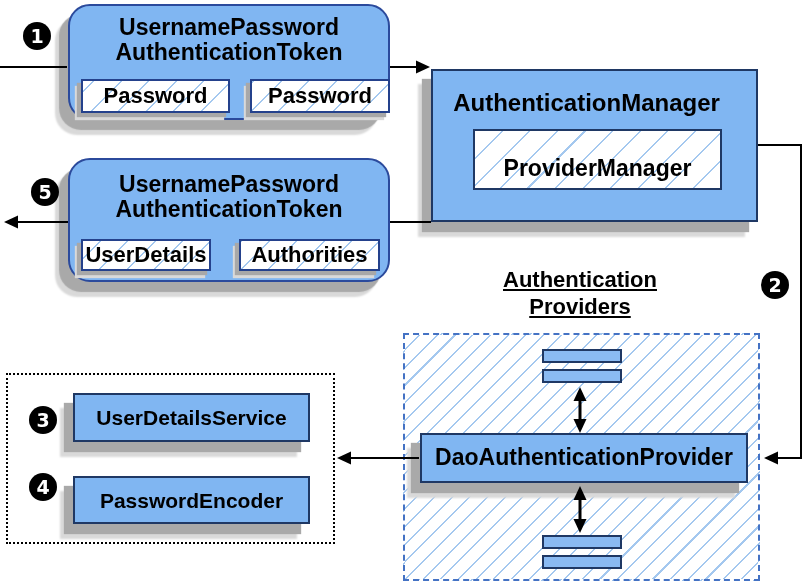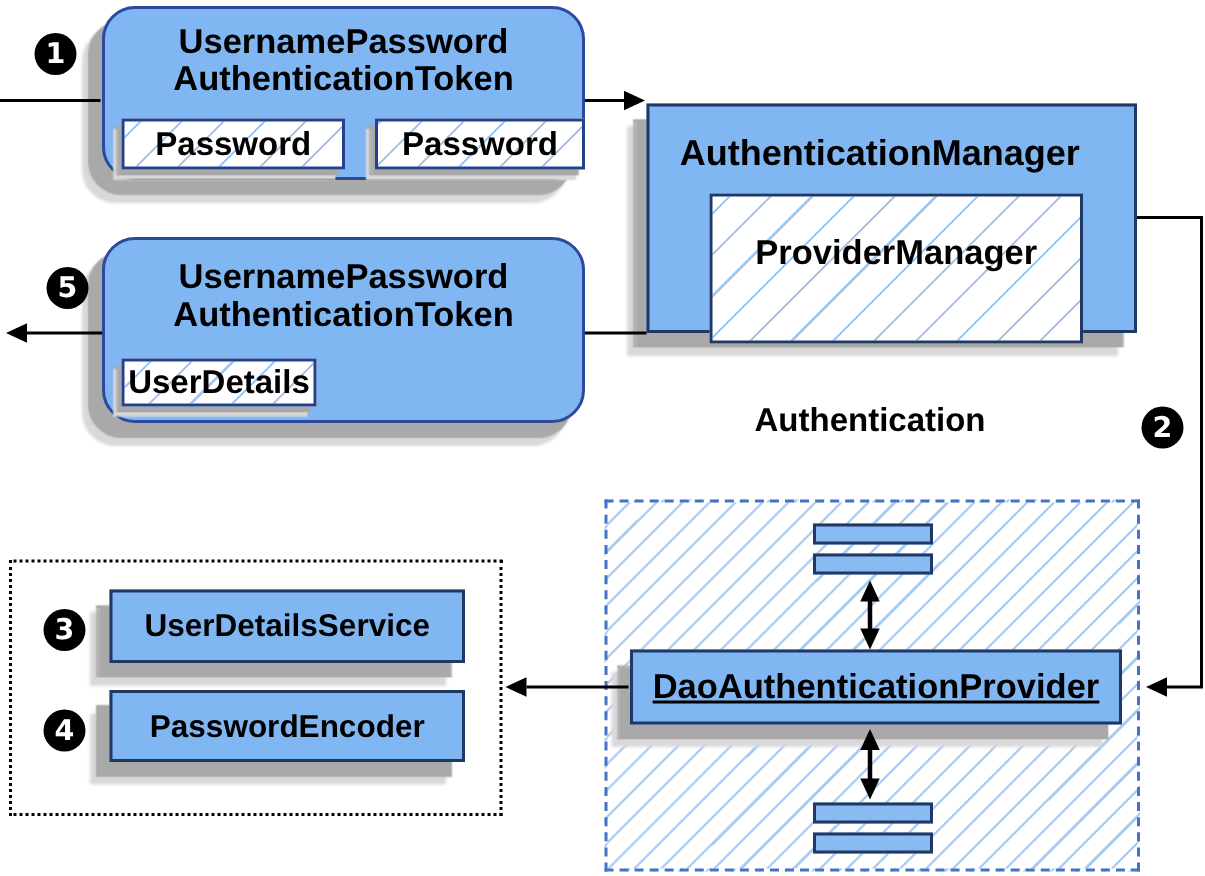--- a/index.html
+++ b/index.html
@@ -28,48 +28,48 @@
     font-size:22px;text-align:center;overflow:hidden;white-space:nowrap;
   }
   .token-title{position:absolute;left:0;right:0;font-size:23px;line-height:25px;text-align:center;}
   .token-title span{display:block;}
   
   .token-in{left:68px;top:4px;width:322px;height:116px;}
   .token-out{left:68px;top:158px;width:322px;height:124px;}
   .auth-manager{left:431px;top:69px;width:327px;height:153px;font-size:24px;}
   .auth-manager .title{position:absolute;left:0;right:16px;top:18px;}
   .provider-manager{
-    position:absolute;left:40px;top:58px;width:249px;height:100px;
+    position:absolute;left:40px;top:58px;width:249px;height:61px;
     box-sizing:border-box;border:2px solid #1F3864;
     font-size:23px;line-height:74px;text-align:center;white-space:nowrap;
   }
-  .dao{left:420px;top:433px;width:328px;height:50px;font-size:23px;line-height:44px;white-space:nowrap;text-decoration:underline;}
+  .dao{left:420px;top:433px;width:328px;height:50px;font-size:23px;line-height:44px;white-space:nowrap;}
   .svc{left:73px;top:393px;width:237px;height:49px;font-size:21px;line-height:45px;white-space:nowrap;}
-  .svc2{top:460px;height:48px;}
+  .svc2{top:476px;height:48px;}
   .bar{
     position:absolute;left:542px;width:80px;height:14px;box-sizing:border-box;
     background:#8ABAF2;border:2px solid #1F3864;
   }
   
   .providers-box{
     position:absolute;left:403px;top:333px;width:357px;height:248px;box-sizing:border-box;
     border:2px dashed #4472C4;
     background-color:#ffffff;
     background-image:repeating-linear-gradient(-45deg,
       rgba(0,0,0,0) 0px, rgba(0,0,0,0) 11px, #A4C8EF 11px, #A4C8EF 12.5px);
   }
   .services-box{
     position:absolute;left:6px;top:373px;width:329px;height:171px;box-sizing:border-box;
     border:2px dotted #000000;background:transparent;
   }
   .providers-label{
     position:absolute;left:460px;top:266px;width:240px;
     font-size:22px;line-height:27px;text-align:center;
   }
-  .providers-label span{display:block;}
+  .providers-label span{display:block;text-decoration:underline;}
   
   .badge{
     position:absolute;width:28px;height:28px;border-radius:50%;
     background:#000;color:#fff;font-size:19px;line-height:28px;text-align:center;
     font-family:"DejaVu Sans",sans-serif;
   }
   .b1{left:23px;top:22px;}
   .b5{left:31px;top:178px;}
   .b2{left:761px;top:271px;}
   .b3{left:29px;top:406px;}
@@ -104,24 +104,26 @@
     <div class="title">AuthenticationManager</div>
     <div class="provider-manager hatch-white">ProviderManager</div>
   </div>
 
   <div class="node rounded big-shadow token-out">
     <div class="token-title" style="top:12px;">
       <span>UsernamePassword</span>
       <span>AuthenticationToken</span>
     </div>
     <div class="field hatch-white" style="left:11px;top:79px;width:130px;height:32px;line-height:28px;">UserDetails</div>
+    <div class="field hatch-white" style="left:169px;top:79px;width:141px;height:32px;line-height:28px;">Authorities</div>
   </div>
 
   <div class="providers-label">
     <span>Authentication</span>
+    <span>Providers</span>
   </div>
 
   <div class="node big-shadow dao">DaoAuthenticationProvider</div>
 
   <div class="node big-shadow svc">UserDetailsService</div>
 
   <div class="node big-shadow svc svc2">PasswordEncoder</div>
 
   <div class="badge b1">1</div>
   <div class="badge b5">5</div>

